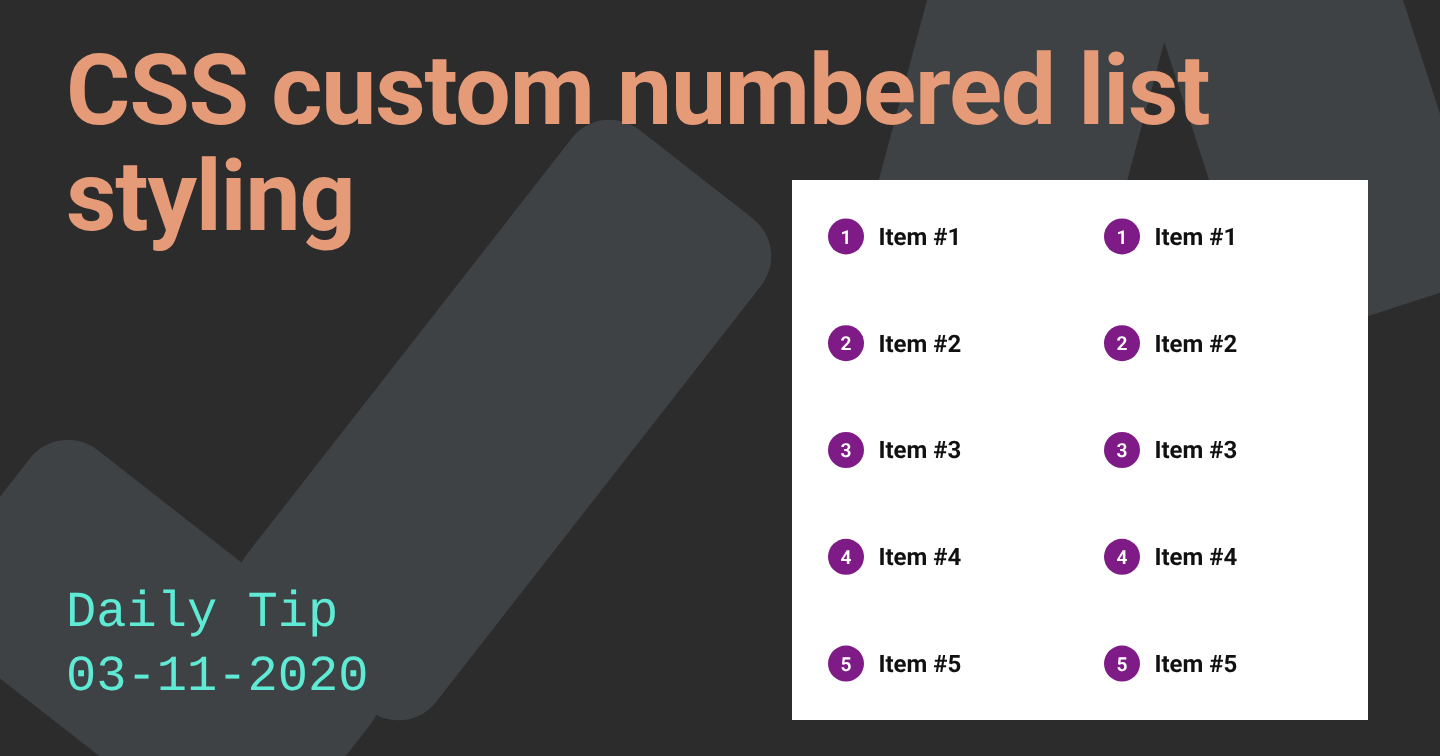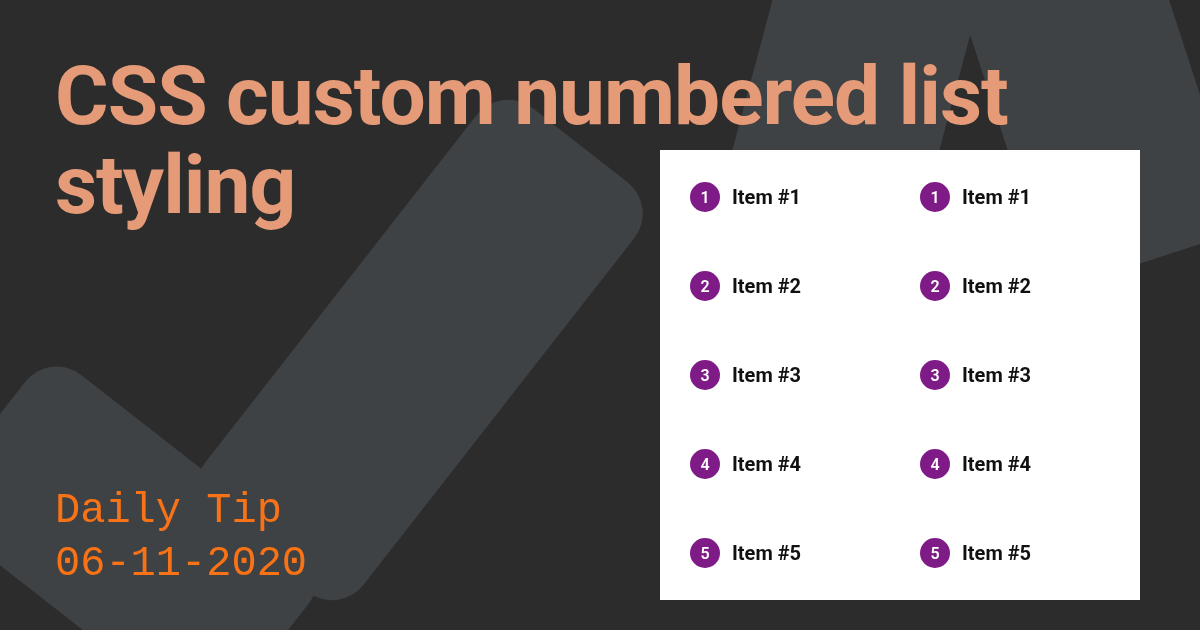--- a/index.html
+++ b/index.html
@@ -45,35 +45,35 @@
 .shape4 {
   width: 200px;
   height: 380px;
   left: 990px;
   top: -110px;
   transform: rotate(-18deg);
 }
 .page-title {
   position: absolute;
   left: 55px;
-  top: 52px;
+  top: 32px;
   color: #e69b78;
   font-size: 82px;
   font-weight: 700;
   line-height: 1.08;
   z-index: 2;
   letter-spacing: -1px;
 }
 .meta {
   position: absolute;
   left: 55px;
   bottom: 40px;
   z-index: 2;
   font-family: "Courier New", Courier, monospace;
-  color: #f97316;
+  color: #5eead4;
   font-size: 42px;
   line-height: 1.25;
 }
 .demo-panel {
   position: absolute;
   right: 60px;
   top: 150px;
   width: 480px;
   height: 450px;
   background: #ffffff;
@@ -110,21 +110,21 @@
   <div class="shape shape1"></div>
   <div class="shape shape2"></div>
   <div class="shape shape3"></div>
   <div class="shape shape4"></div>
 </div>
 
 <h1 class="page-title">CSS custom numbered list styling</h1>
 
 <div class="meta">
   <div>Daily Tip</div>
-  <div>06-11-2020</div>
+  <div>03-11-2020</div>
 </div>
 
 <div class="demo-panel">
   <div class="col">
     <div class="row">
       <div class="bullet">1</div>
       <div class="item-text">Item #1</div>
     </div>
     <div class="row">
       <div class="bullet">2</div>

